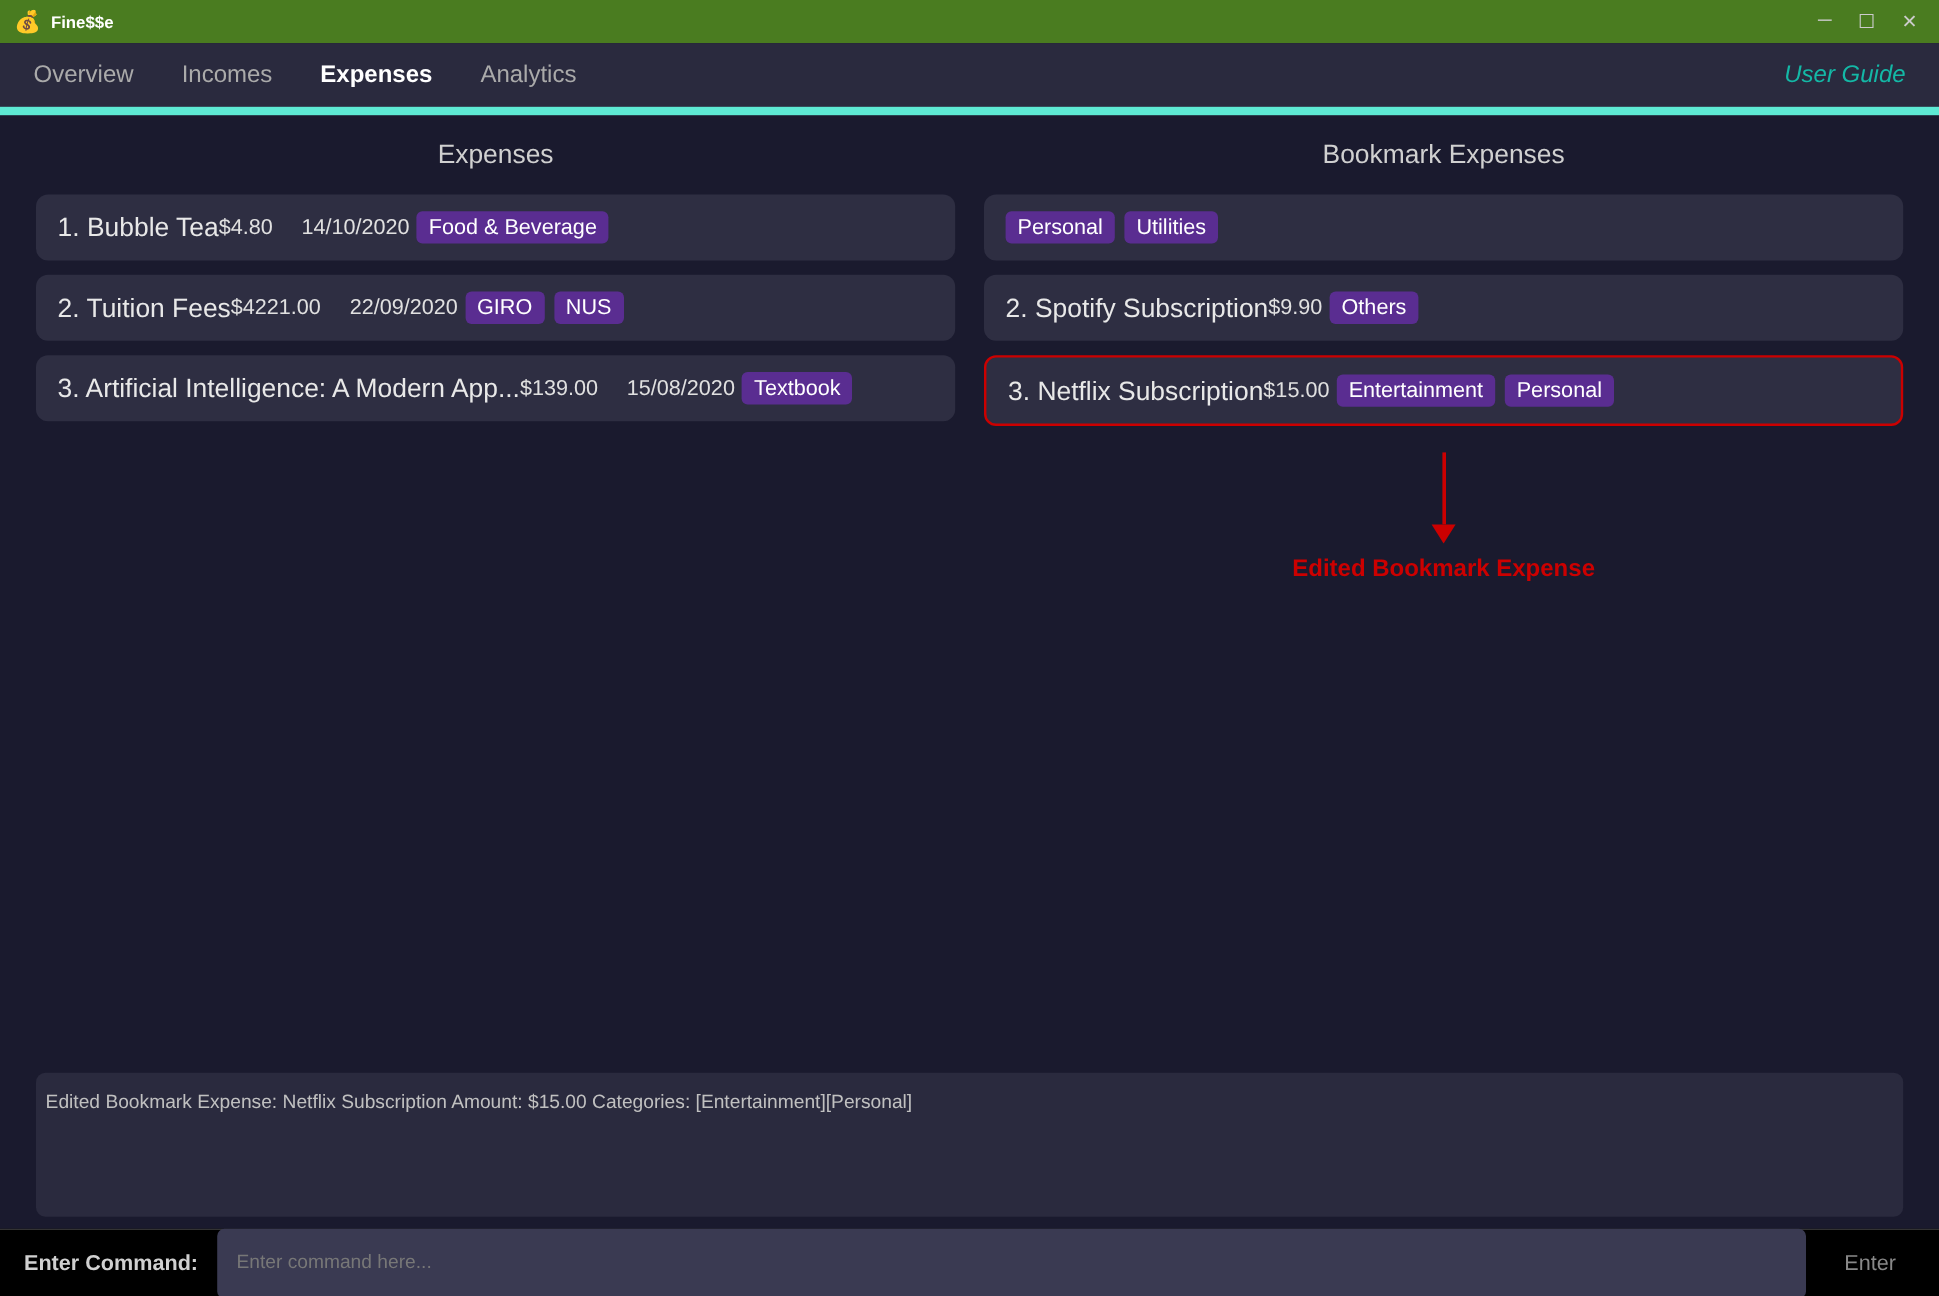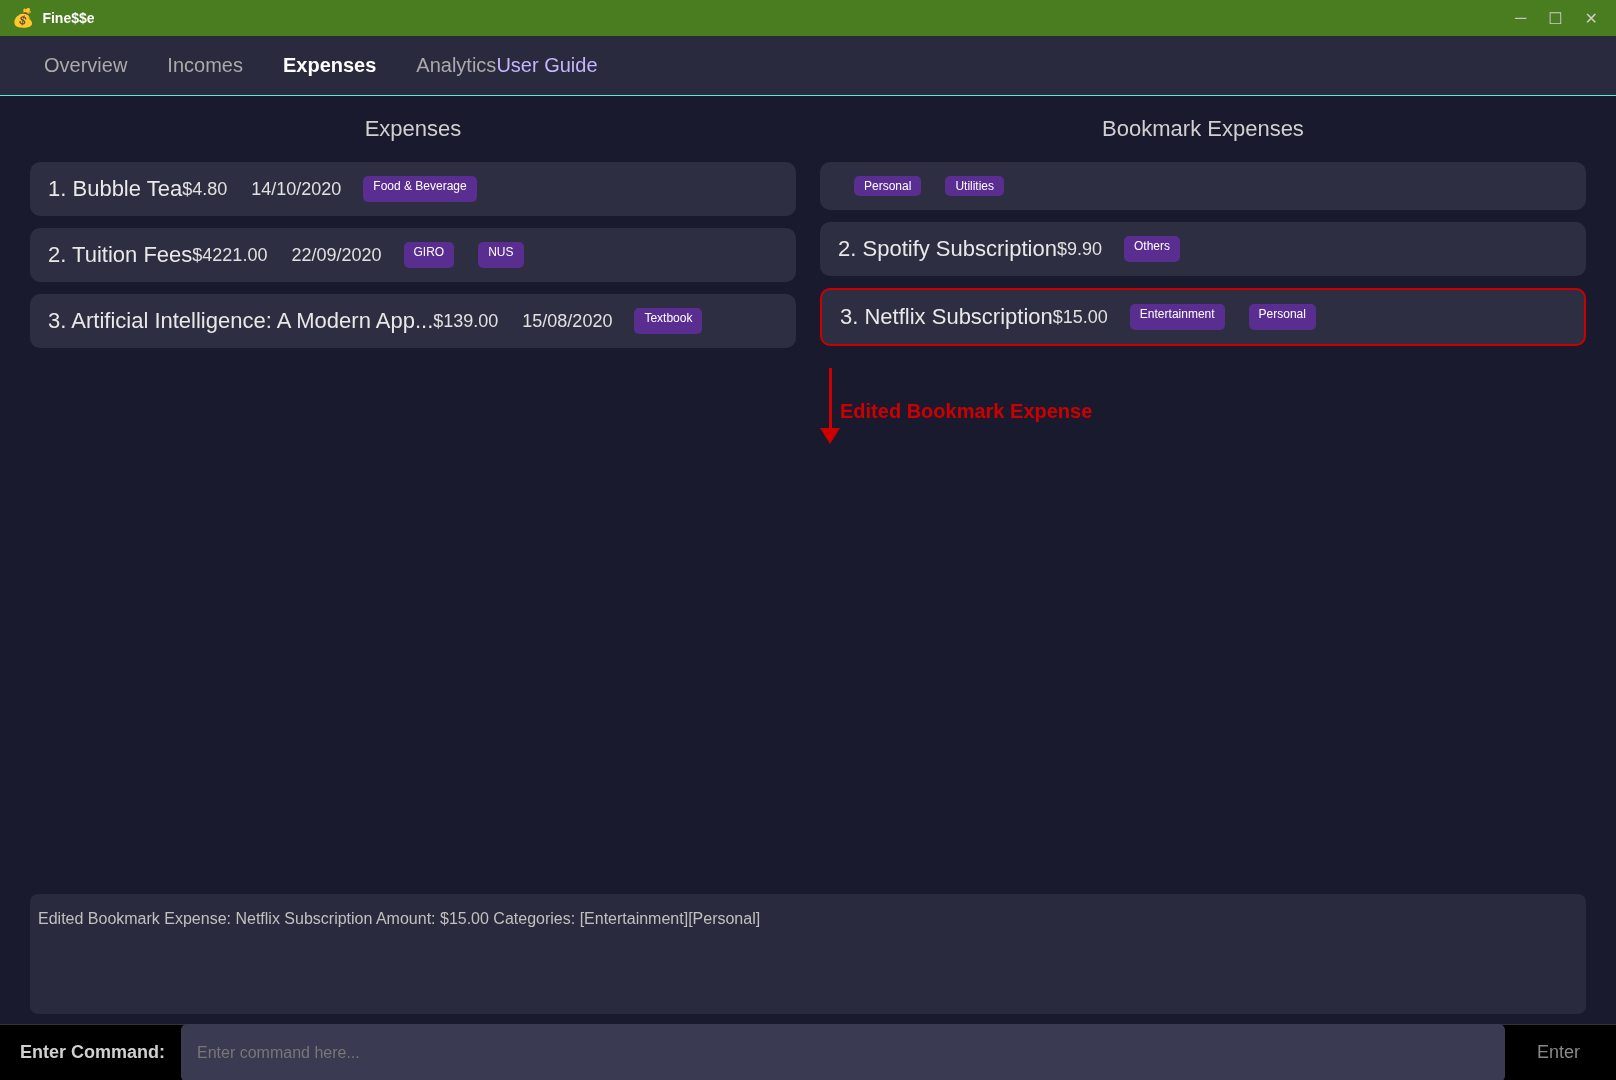--- a/index.html
+++ b/index.html
@@ -46,43 +46,45 @@
       cursor: pointer;
       padding: 2px 6px;
     }
 
     
     .nav-bar {
       background: #2a2a3e;
       height: 60px;
       display: flex;
       align-items: center;
-      padding: 0 44px;
+      justify-content: space-between;
+      padding: 0 28px;
       flex-shrink: 0;
-      border-bottom: 1px solid #5eead4;
+      border-bottom: 7px solid #5eead4;
     }
     .nav-left {
       display: flex;
       gap: 40px;
       align-items: center;
     }
     .nav-item {
       font-size: 20px;
       color: #aaa;
       cursor: pointer;
       padding: 8px 0;
     }
     .nav-item.active {
       color: #fff;
       font-weight: 700;
     }
     .nav-right {
       font-size: 20px;
-      color: #c4b5fd;
+      color: #14b8a6;
       cursor: pointer;
+      font-style: italic;
     }
 
     
     .main-content {
       flex: 1;
       display: flex;
       flex-direction: column;
       padding: 20px 30px 10px 30px;
       gap: 16px;
     }
@@ -153,28 +155,27 @@
       display: flex;
       gap: 8px;
       flex-wrap: wrap;
     }
 
     .tag {
       background: #5a2d91;
       color: #fff;
       border-radius: 5px;
       padding: 3px 10px;
-      font-size: 12px;
-      margin-left: 16px;
+      font-size: 18px;
     }
 
     
     .annotation-area {
       display: flex;
-      flex-direction: row;
+      flex-direction: column;
       align-items: center;
       margin-top: 10px;
       position: relative;
     }
 
     .arrow-container {
       display: flex;
       flex-direction: column;
       align-items: center;
     }

